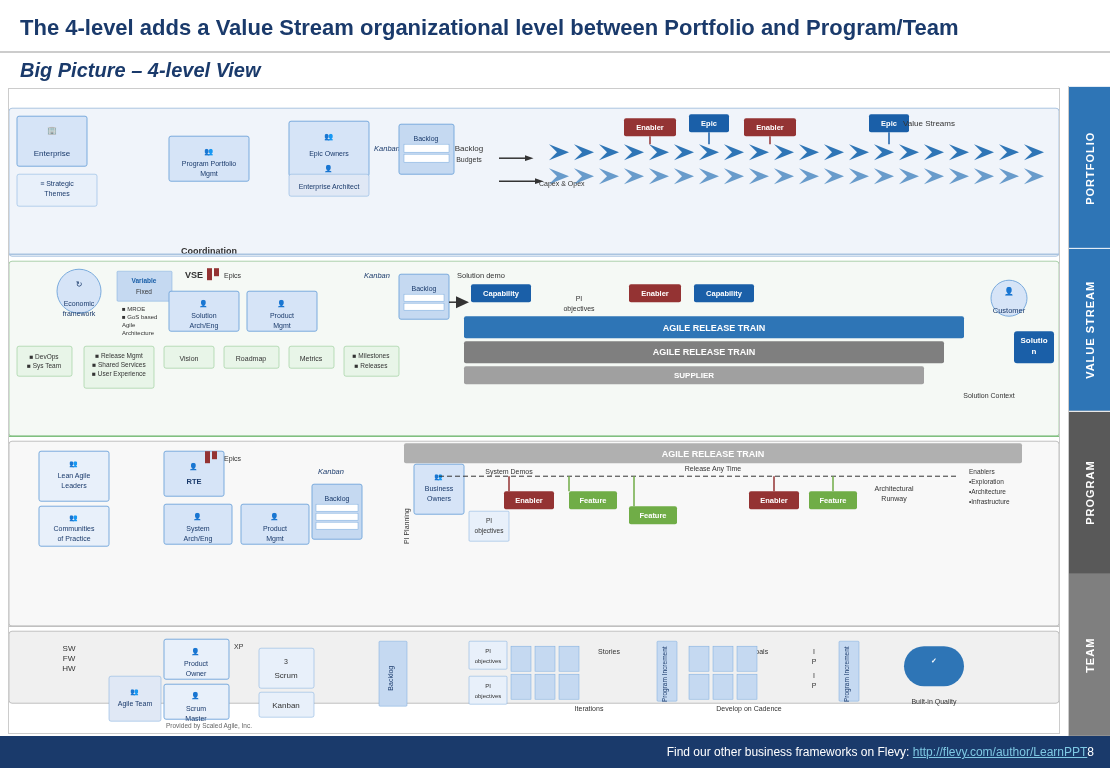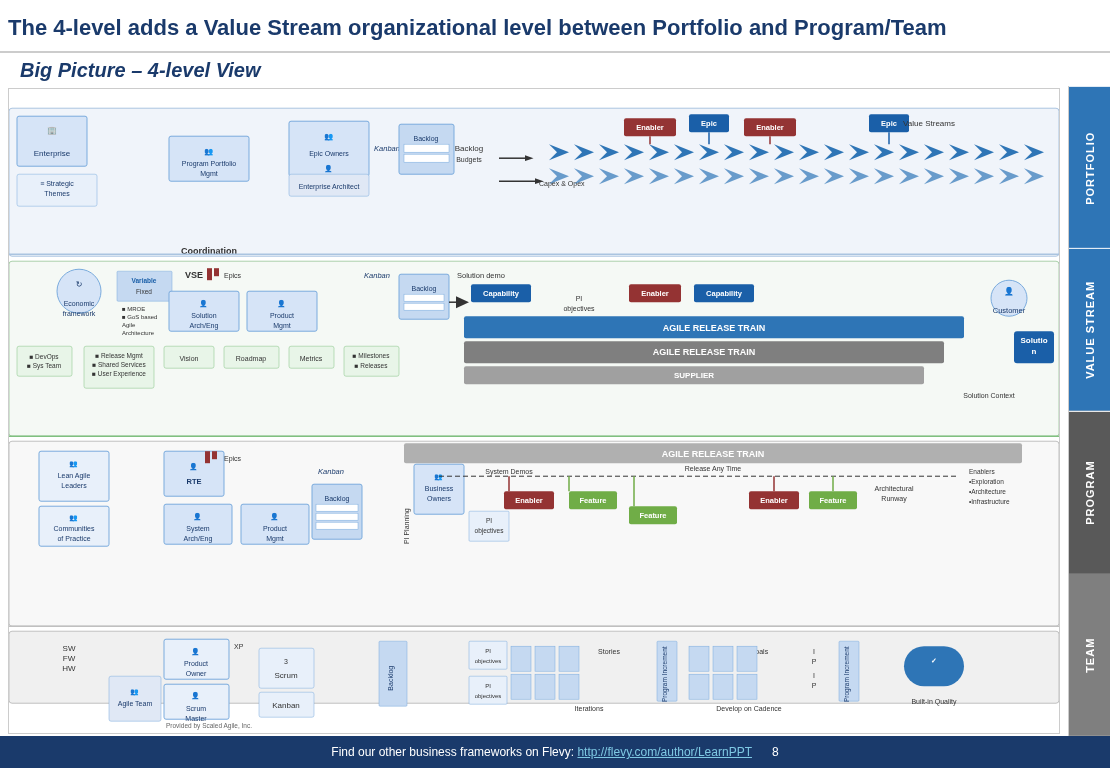--- a/index.html
+++ b/index.html
@@ -15,21 +15,21 @@
     .page-wrapper {
       width: 1110px;
       height: 768px;
       display: flex;
       flex-direction: column;
       background: #fff;
     }
 
     
     .header {
-      padding: 14px 20px 8px 8px;
+      padding: 14px 20px 8px 20px;
       border-bottom: 2px solid #ccc;
     }
     .header h1 {
       font-size: 22px;
       font-weight: bold;
       color: #1a3a6b;
       line-height: 1.3;
     }
 
     
@@ -95,22 +95,21 @@
 
     
     .footer {
       height: 32px;
       background: #1a3a6b;
       display: flex;
       align-items: center;
       padding: 0 16px;
       font-size: 12px;
       color: #fff;
-      justify-content: center;
-      gap: 20px;
+      justify-content: flex-end;
     }
 
     .footer a {
       color: #7ec8e3;
       text-decoration: underline;
     }
 
     .footer .page-num {
       color: #fff;
       font-size: 12px;

